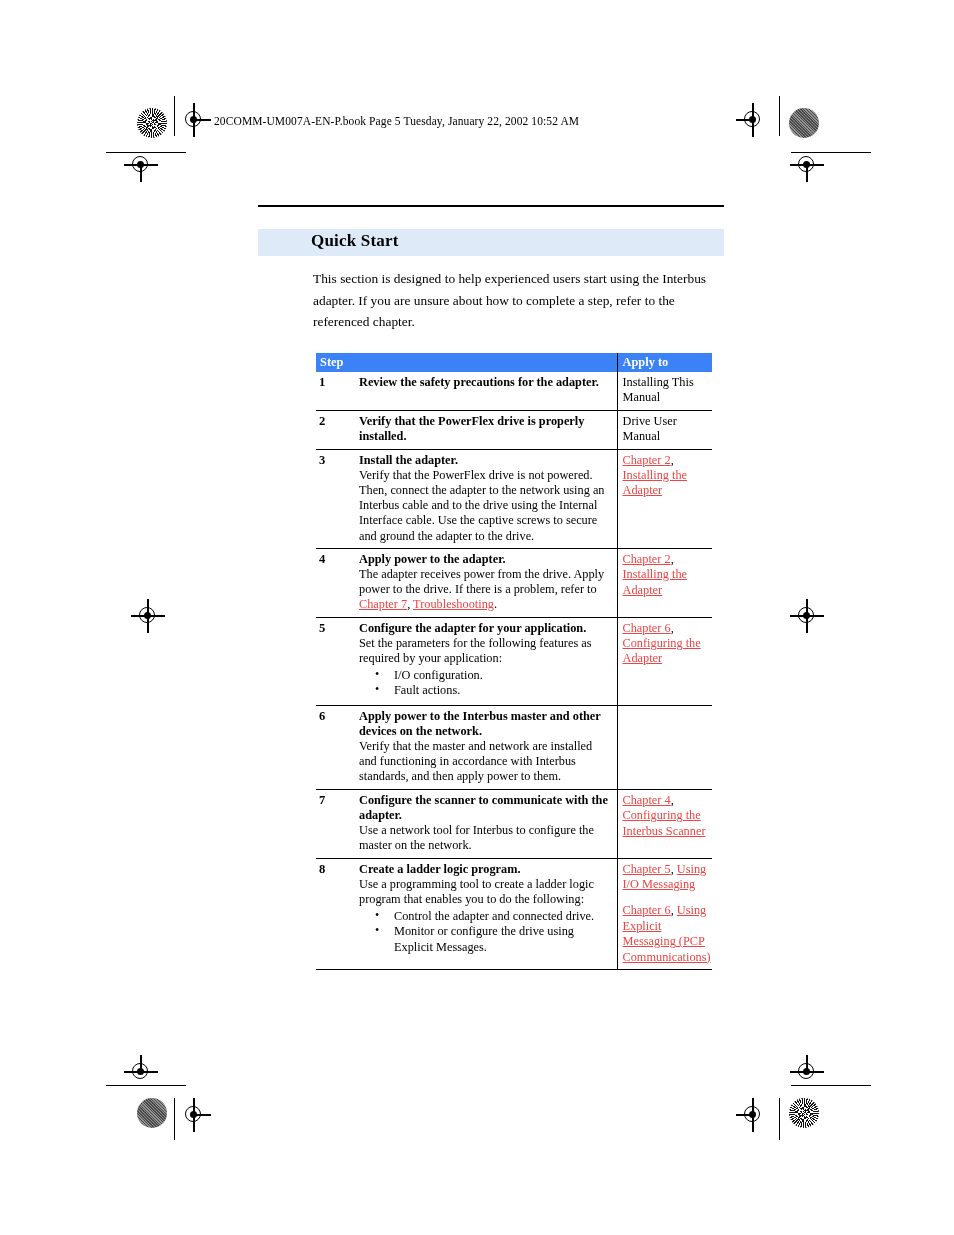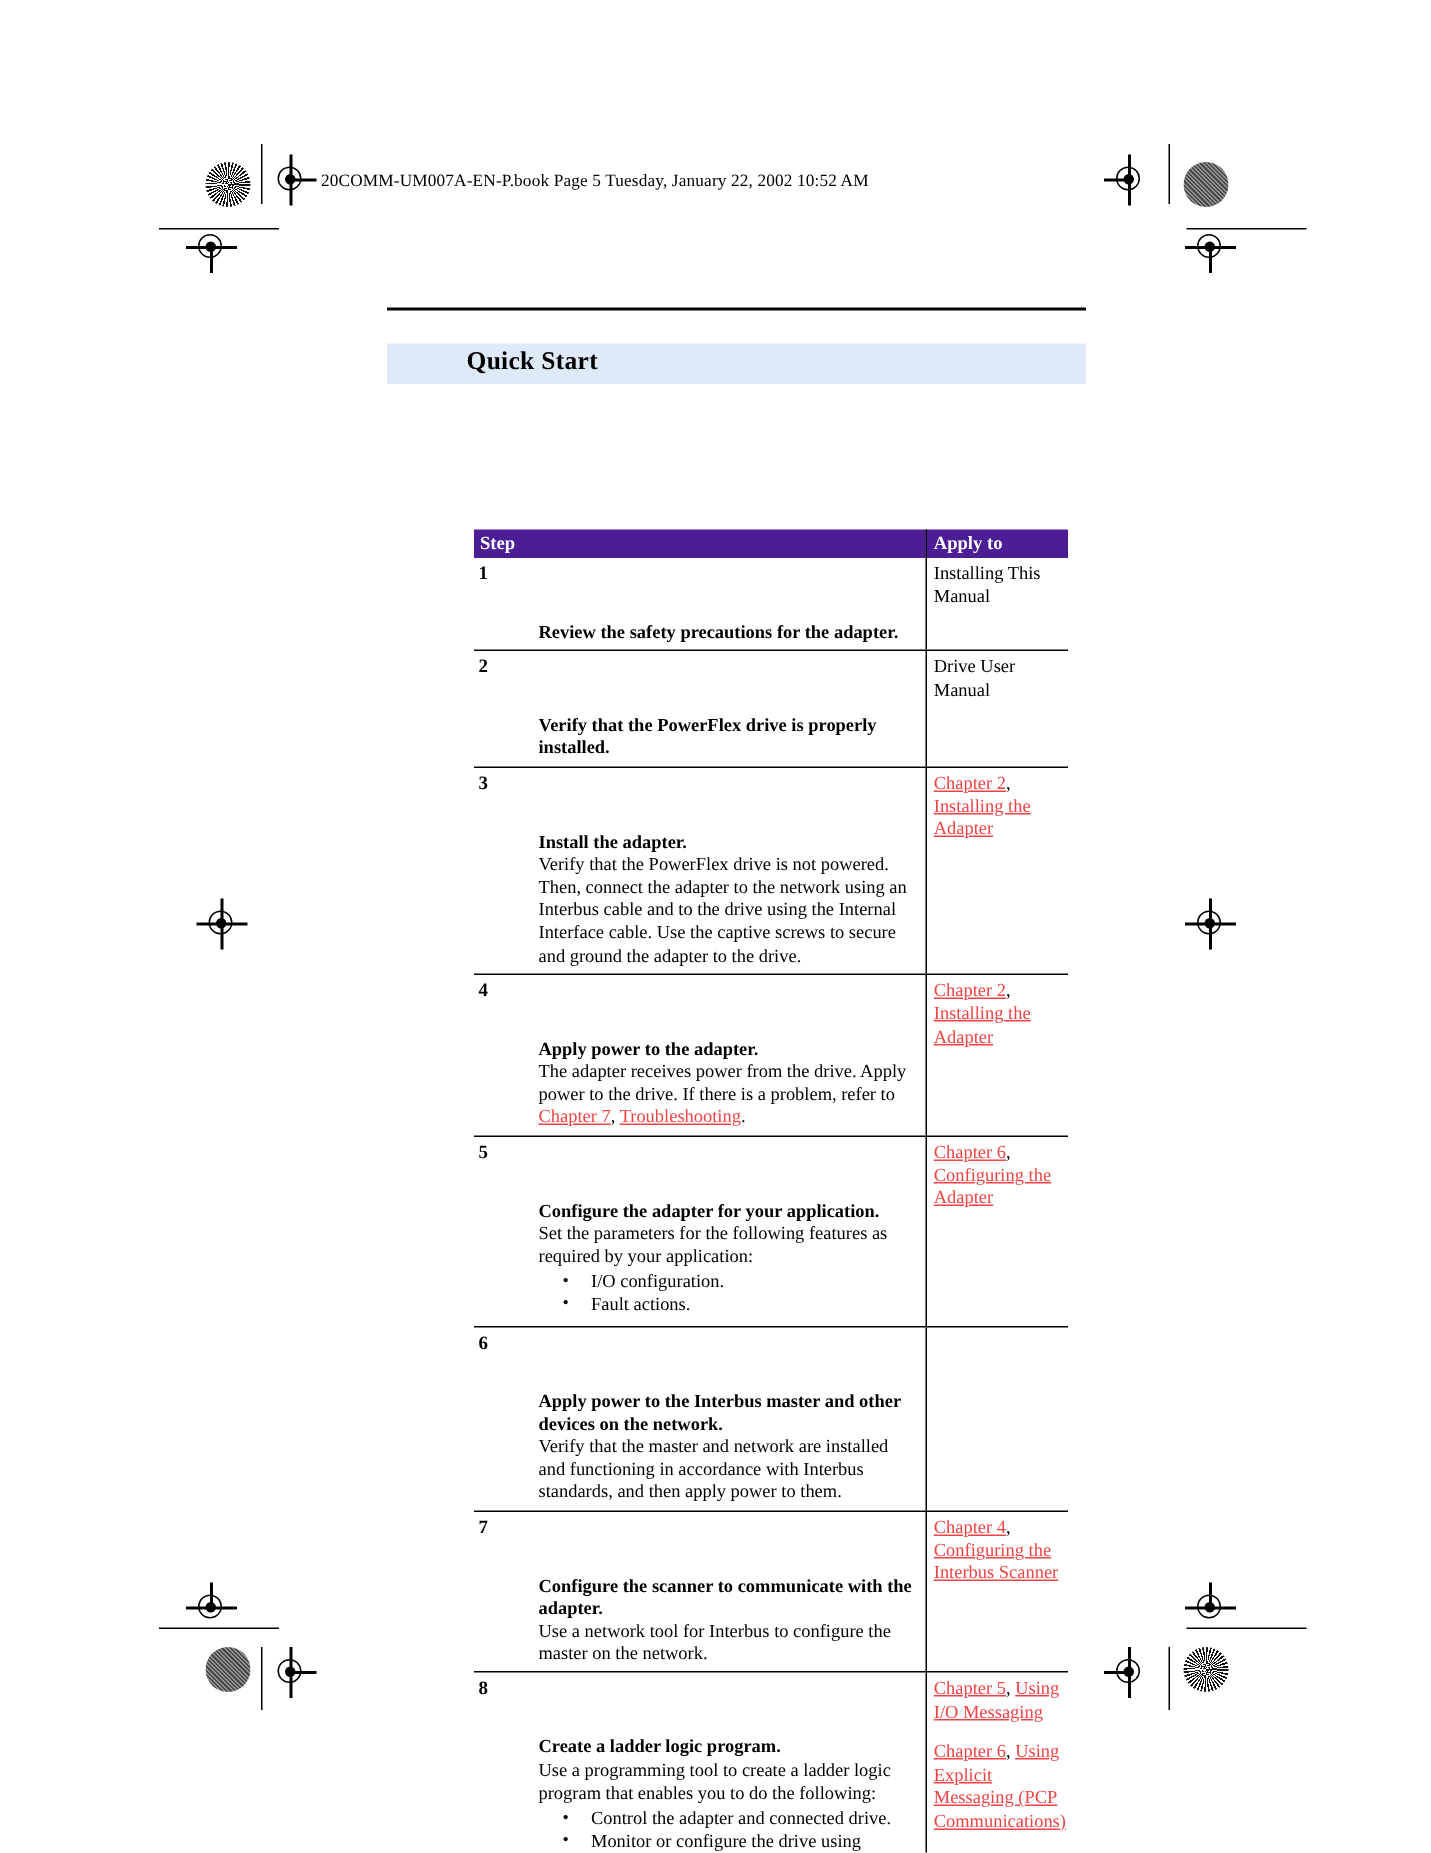--- a/index.html
+++ b/index.html
@@ -156,21 +156,21 @@
     width: 396px;
     border-collapse: collapse;
     table-layout: fixed;
     font-size: 12.3px;
   }
   .qs-table col.c-num   { width: 22px; }
   .qs-table col.c-step  { width: 279px; }
   .qs-table col.c-refer { width: 95px; }
 
   .qs-table thead th {
-    background: #4c1d95;
+    background: #3b82f6;
     color: #ffffff;
     font-weight: bold;
     font-size: 12.4px;
     text-align: left;
     padding: 2px 4px 3px 4px;
     vertical-align: bottom;
     line-height: 14px;
   }
   .qs-table thead th.th-num {
     padding-left: 4px;
@@ -207,21 +207,20 @@
   .qs-table td.refer {
     border-left: 1.3px solid #000;
     padding-left: 5px;
     padding-right: 2px;
     line-height: 15.4px;
   }
 
   .step-title {
     font-weight: bold;
     display: block;
-    margin-top: 39px;
   }
   .step-body {
     display: block;
   }
   .bullets {
     margin: 2px;
     padding: 0;
     list-style: none;
   }
   .bullets li {
@@ -328,20 +327,21 @@
   </div>
   <div class="trimline v" style="left:779px; top:1098px; height:42px;"></div>
 
   <div class="file-header">20COMM-UM007A-EN-P.book  Page 5  Tuesday, January 22, 2002  10:52 AM</div>
 
   <div class="head-rule"></div>
 
   <div class="section-band"></div>
   <div class="section-title">Quick Start</div>
 
+  <div class="intro">This section is designed to help experienced users start using the Interbus adapter. If you are unsure about how to complete a step, refer to the referenced chapter.</div>
 
   <table class="qs-table">
     <colgroup>
       <col class="c-num">
         <col class="c-step">
         <col class="c-refer">
     </colgroup>
     <thead>
       <tr>
         <th class="th-num">Step</th>

